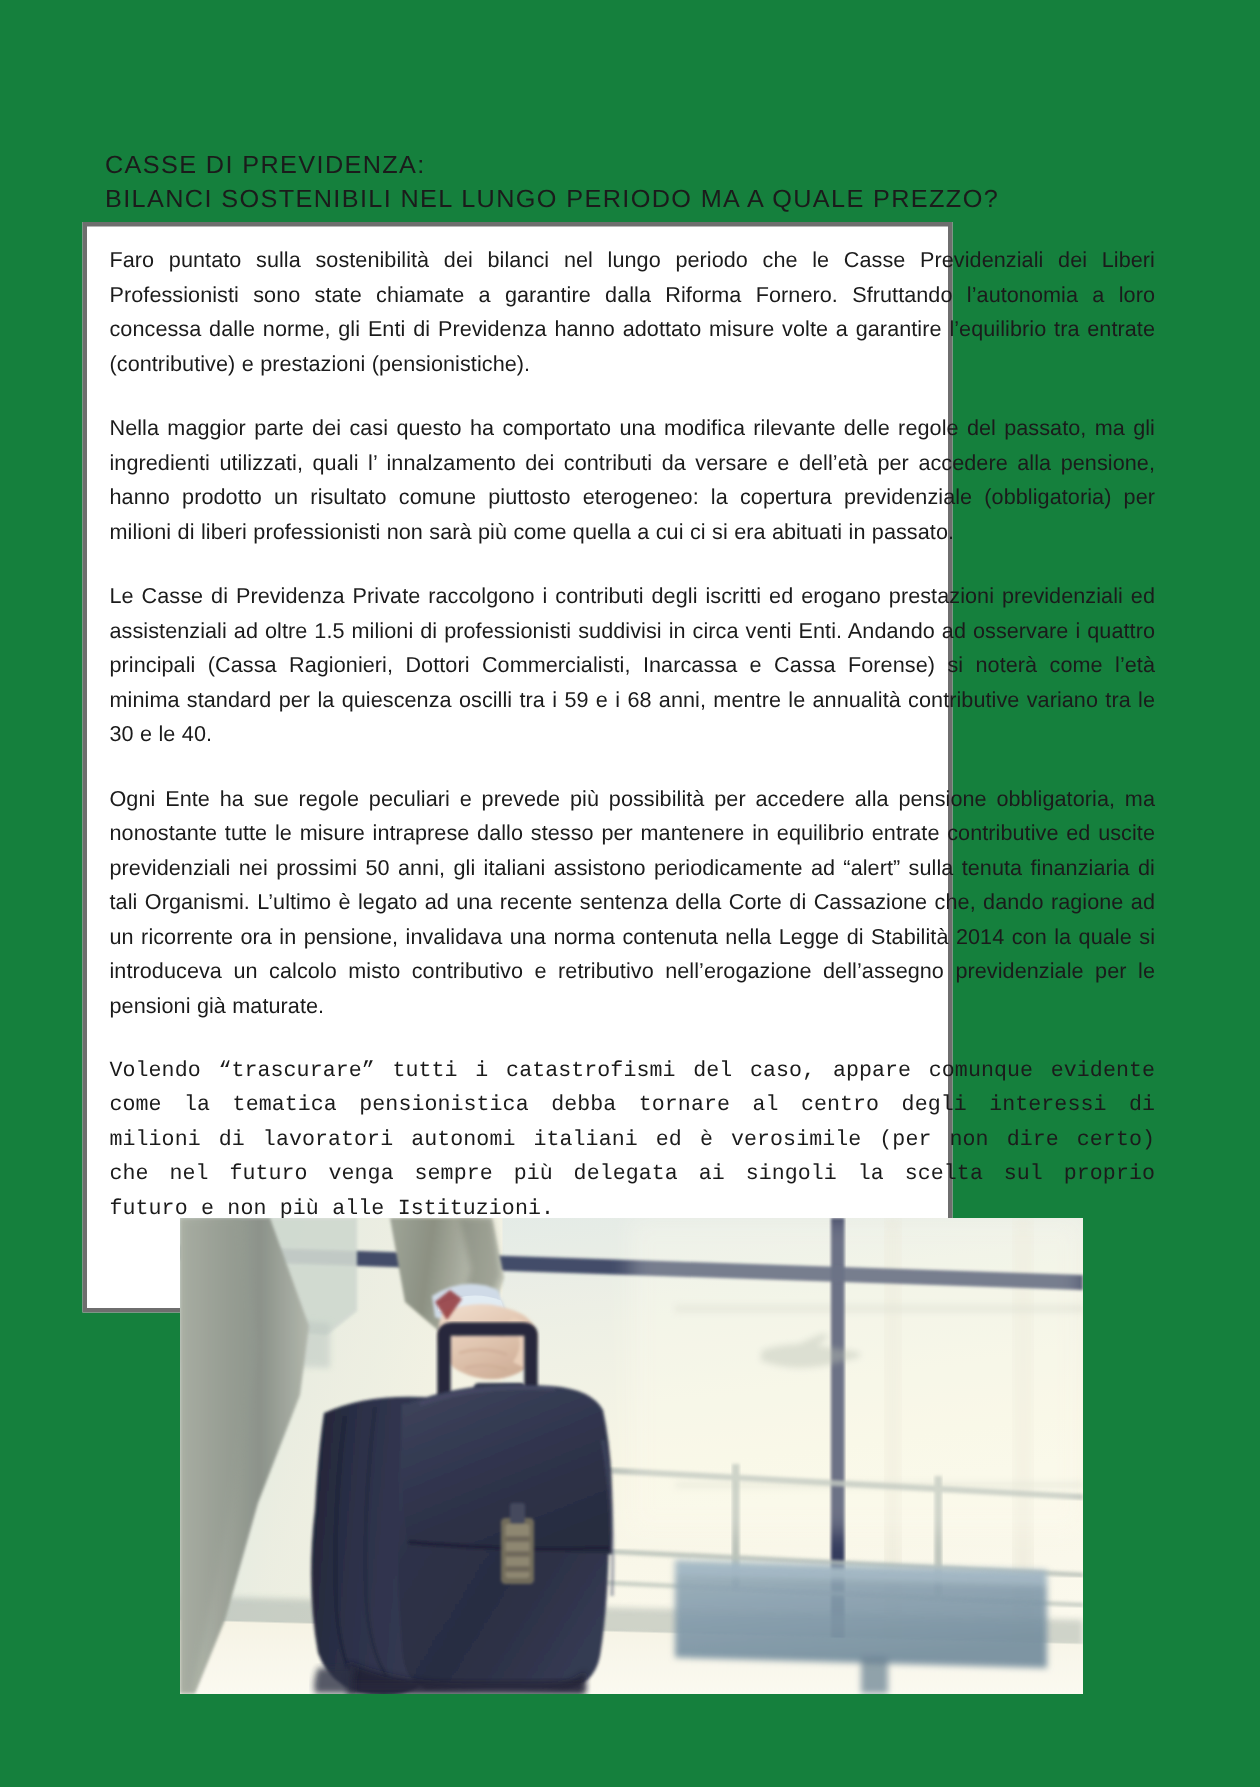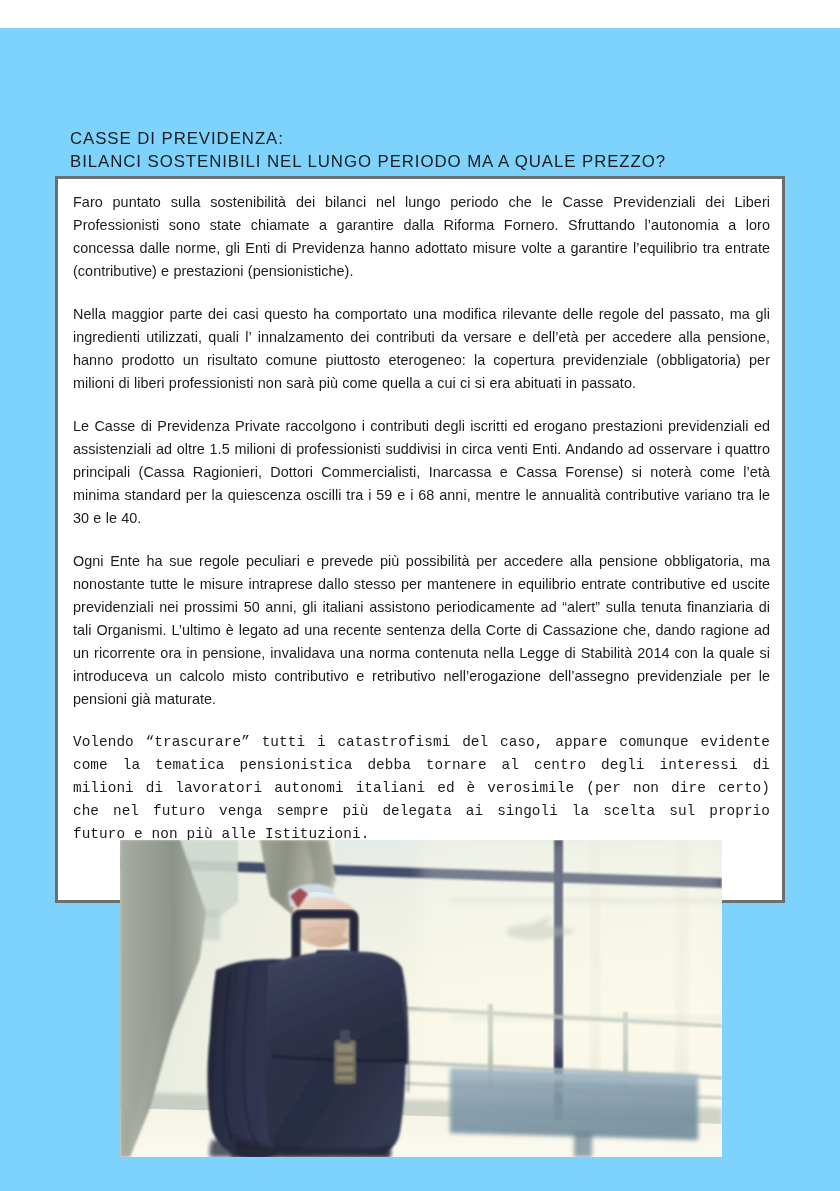--- a/index.html
+++ b/index.html
@@ -13,22 +13,21 @@
     position: relative;
     overflow: hidden;
     font-family: "Liberation Sans", sans-serif;
     -webkit-font-smoothing: antialiased;
   }
 
   
   .page {
     position: absolute;
     inset: 0;
-    background: #7dd3fc;
-    margin-top: 28px;
+    background: #15803d;
   }
 
   
   .doc-heading {
     position: absolute;
     left: 70px;
     top: 99px;
     width: 720px;
   }
   .doc-heading .hline {
@@ -42,21 +41,21 @@
     white-space: nowrap;
     transform: scaleX(1.02);
     transform-origin: left center;
   }
 
   
   .article-frame {
     position: absolute;
     left: 55px;
     top: 148px;
-    width: 730px;
+    width: 580px;
     height: 727px;
     border: 3px solid #6e6e6e;
     box-sizing: border-box;
     background: #ffffff;
   }
 
   .article-body {
     position: absolute;
     left: 15px;
     top: 12px;

